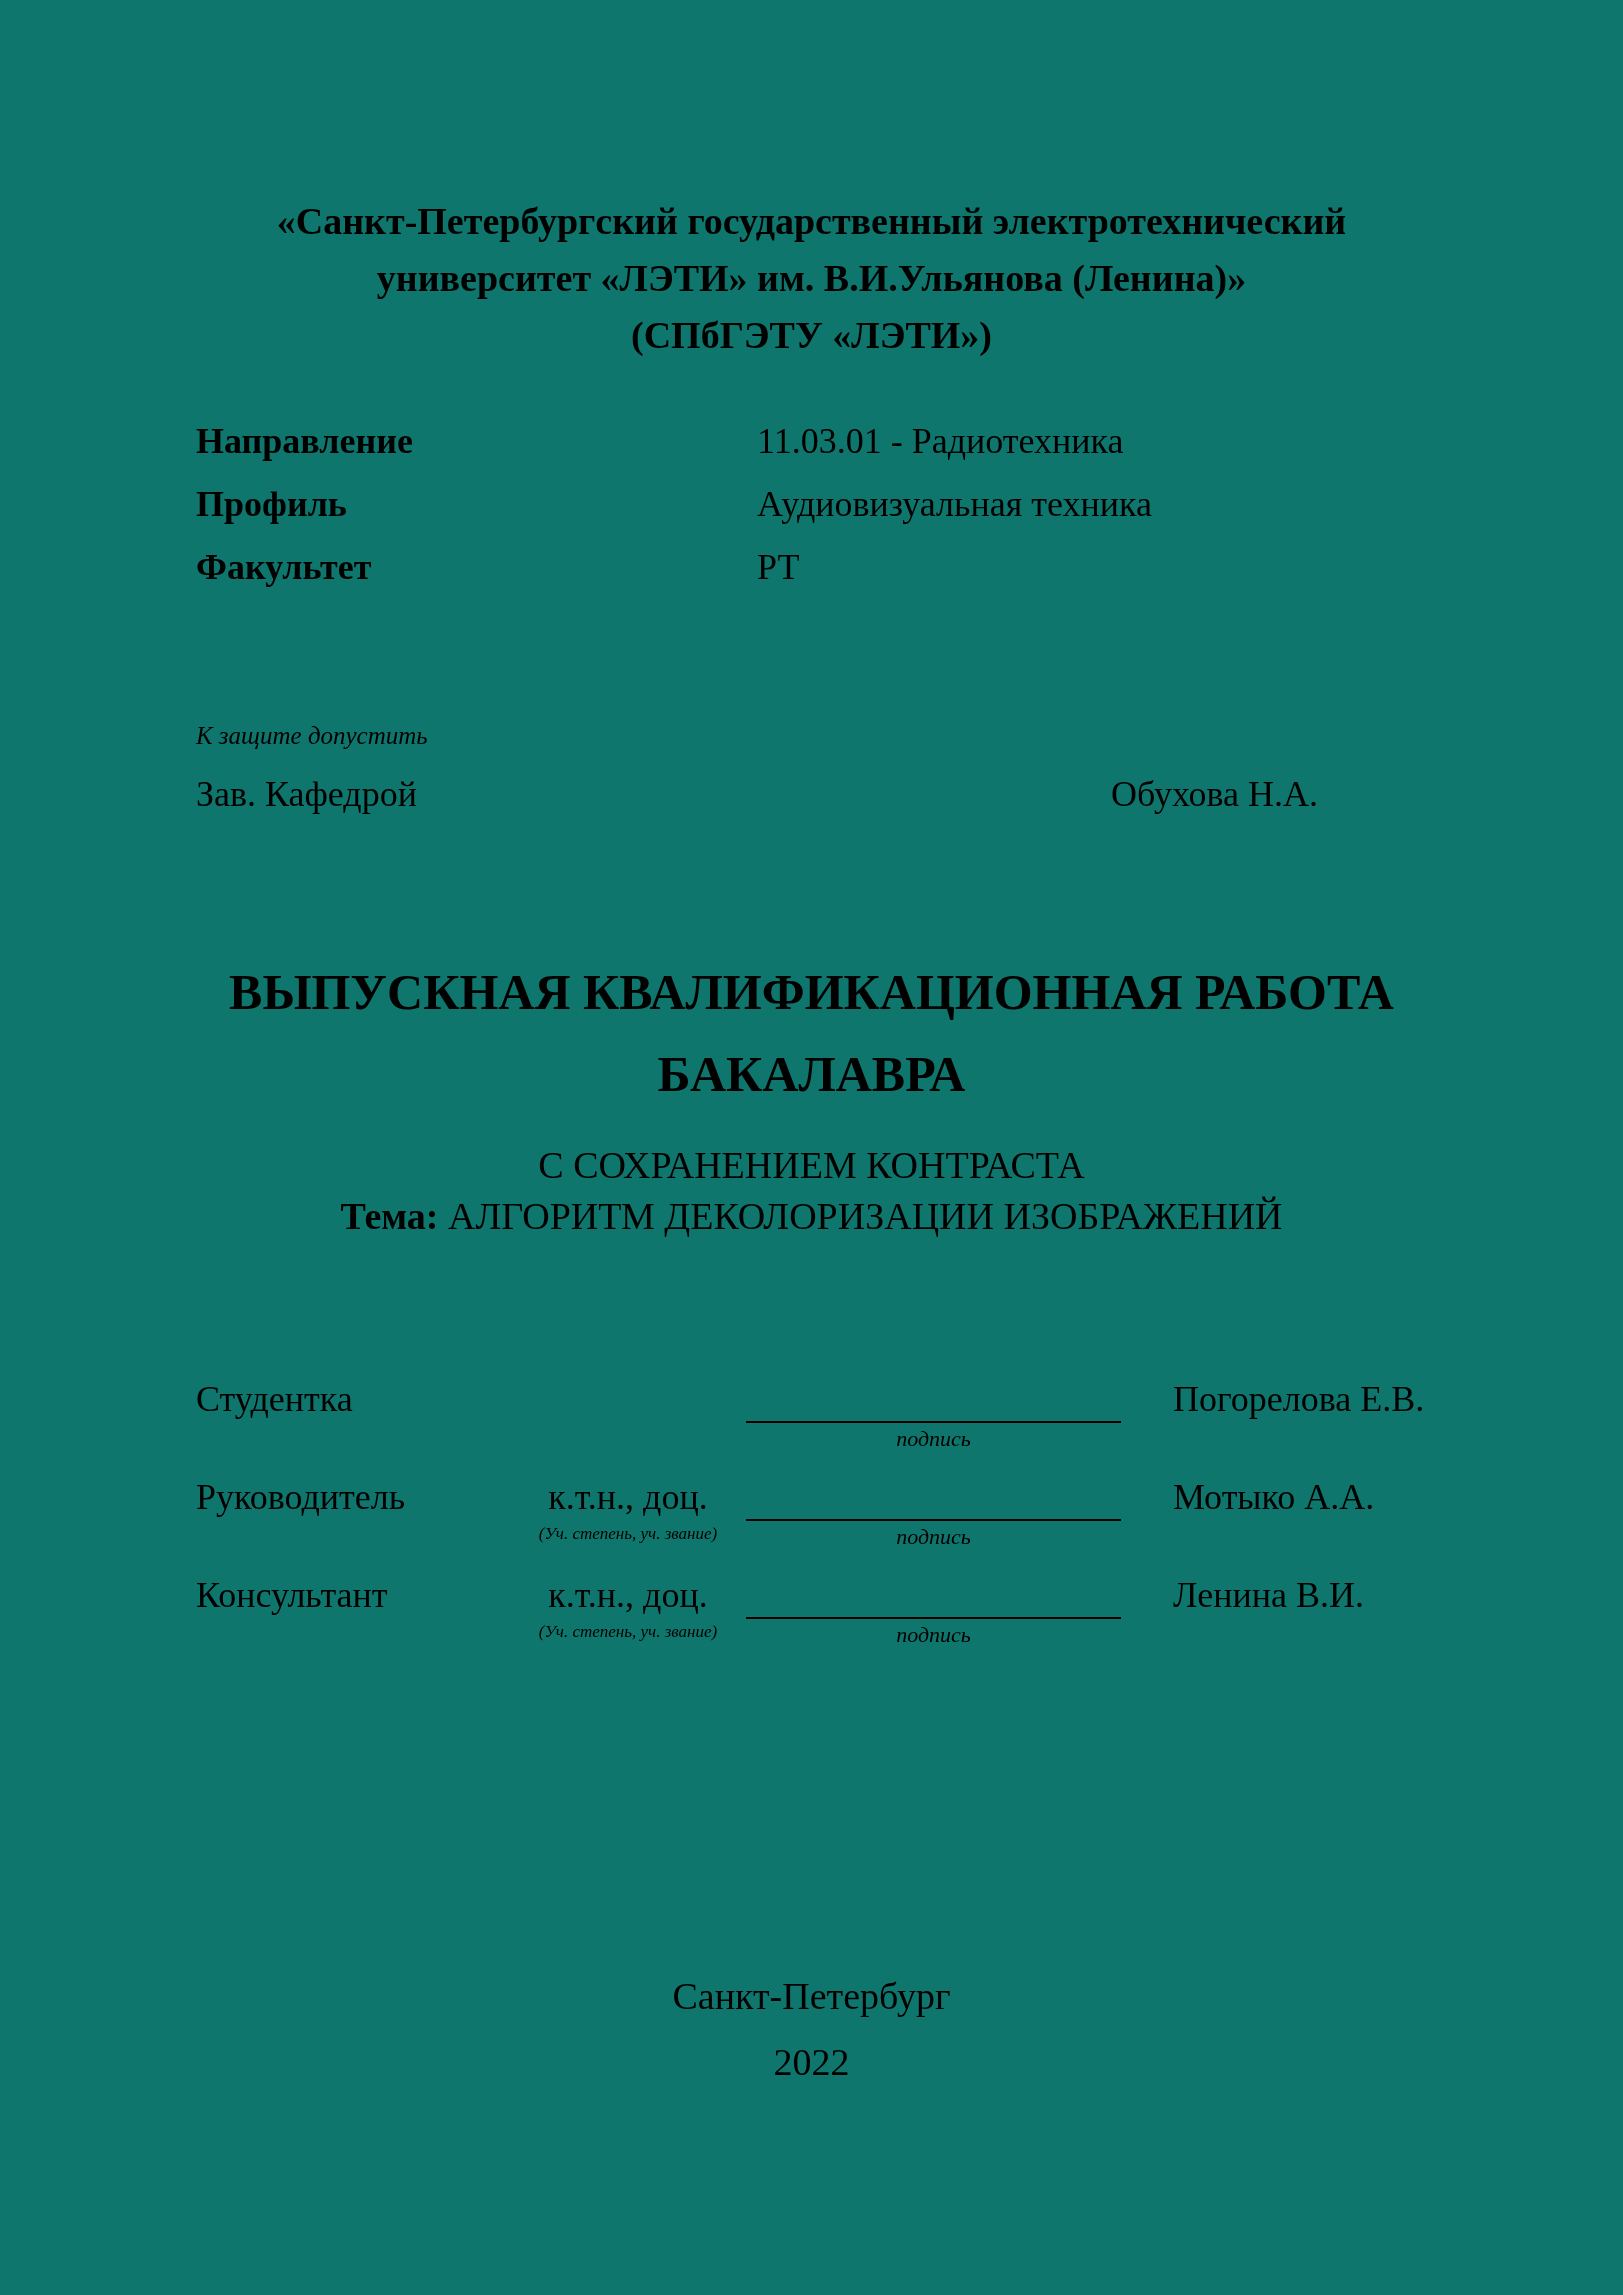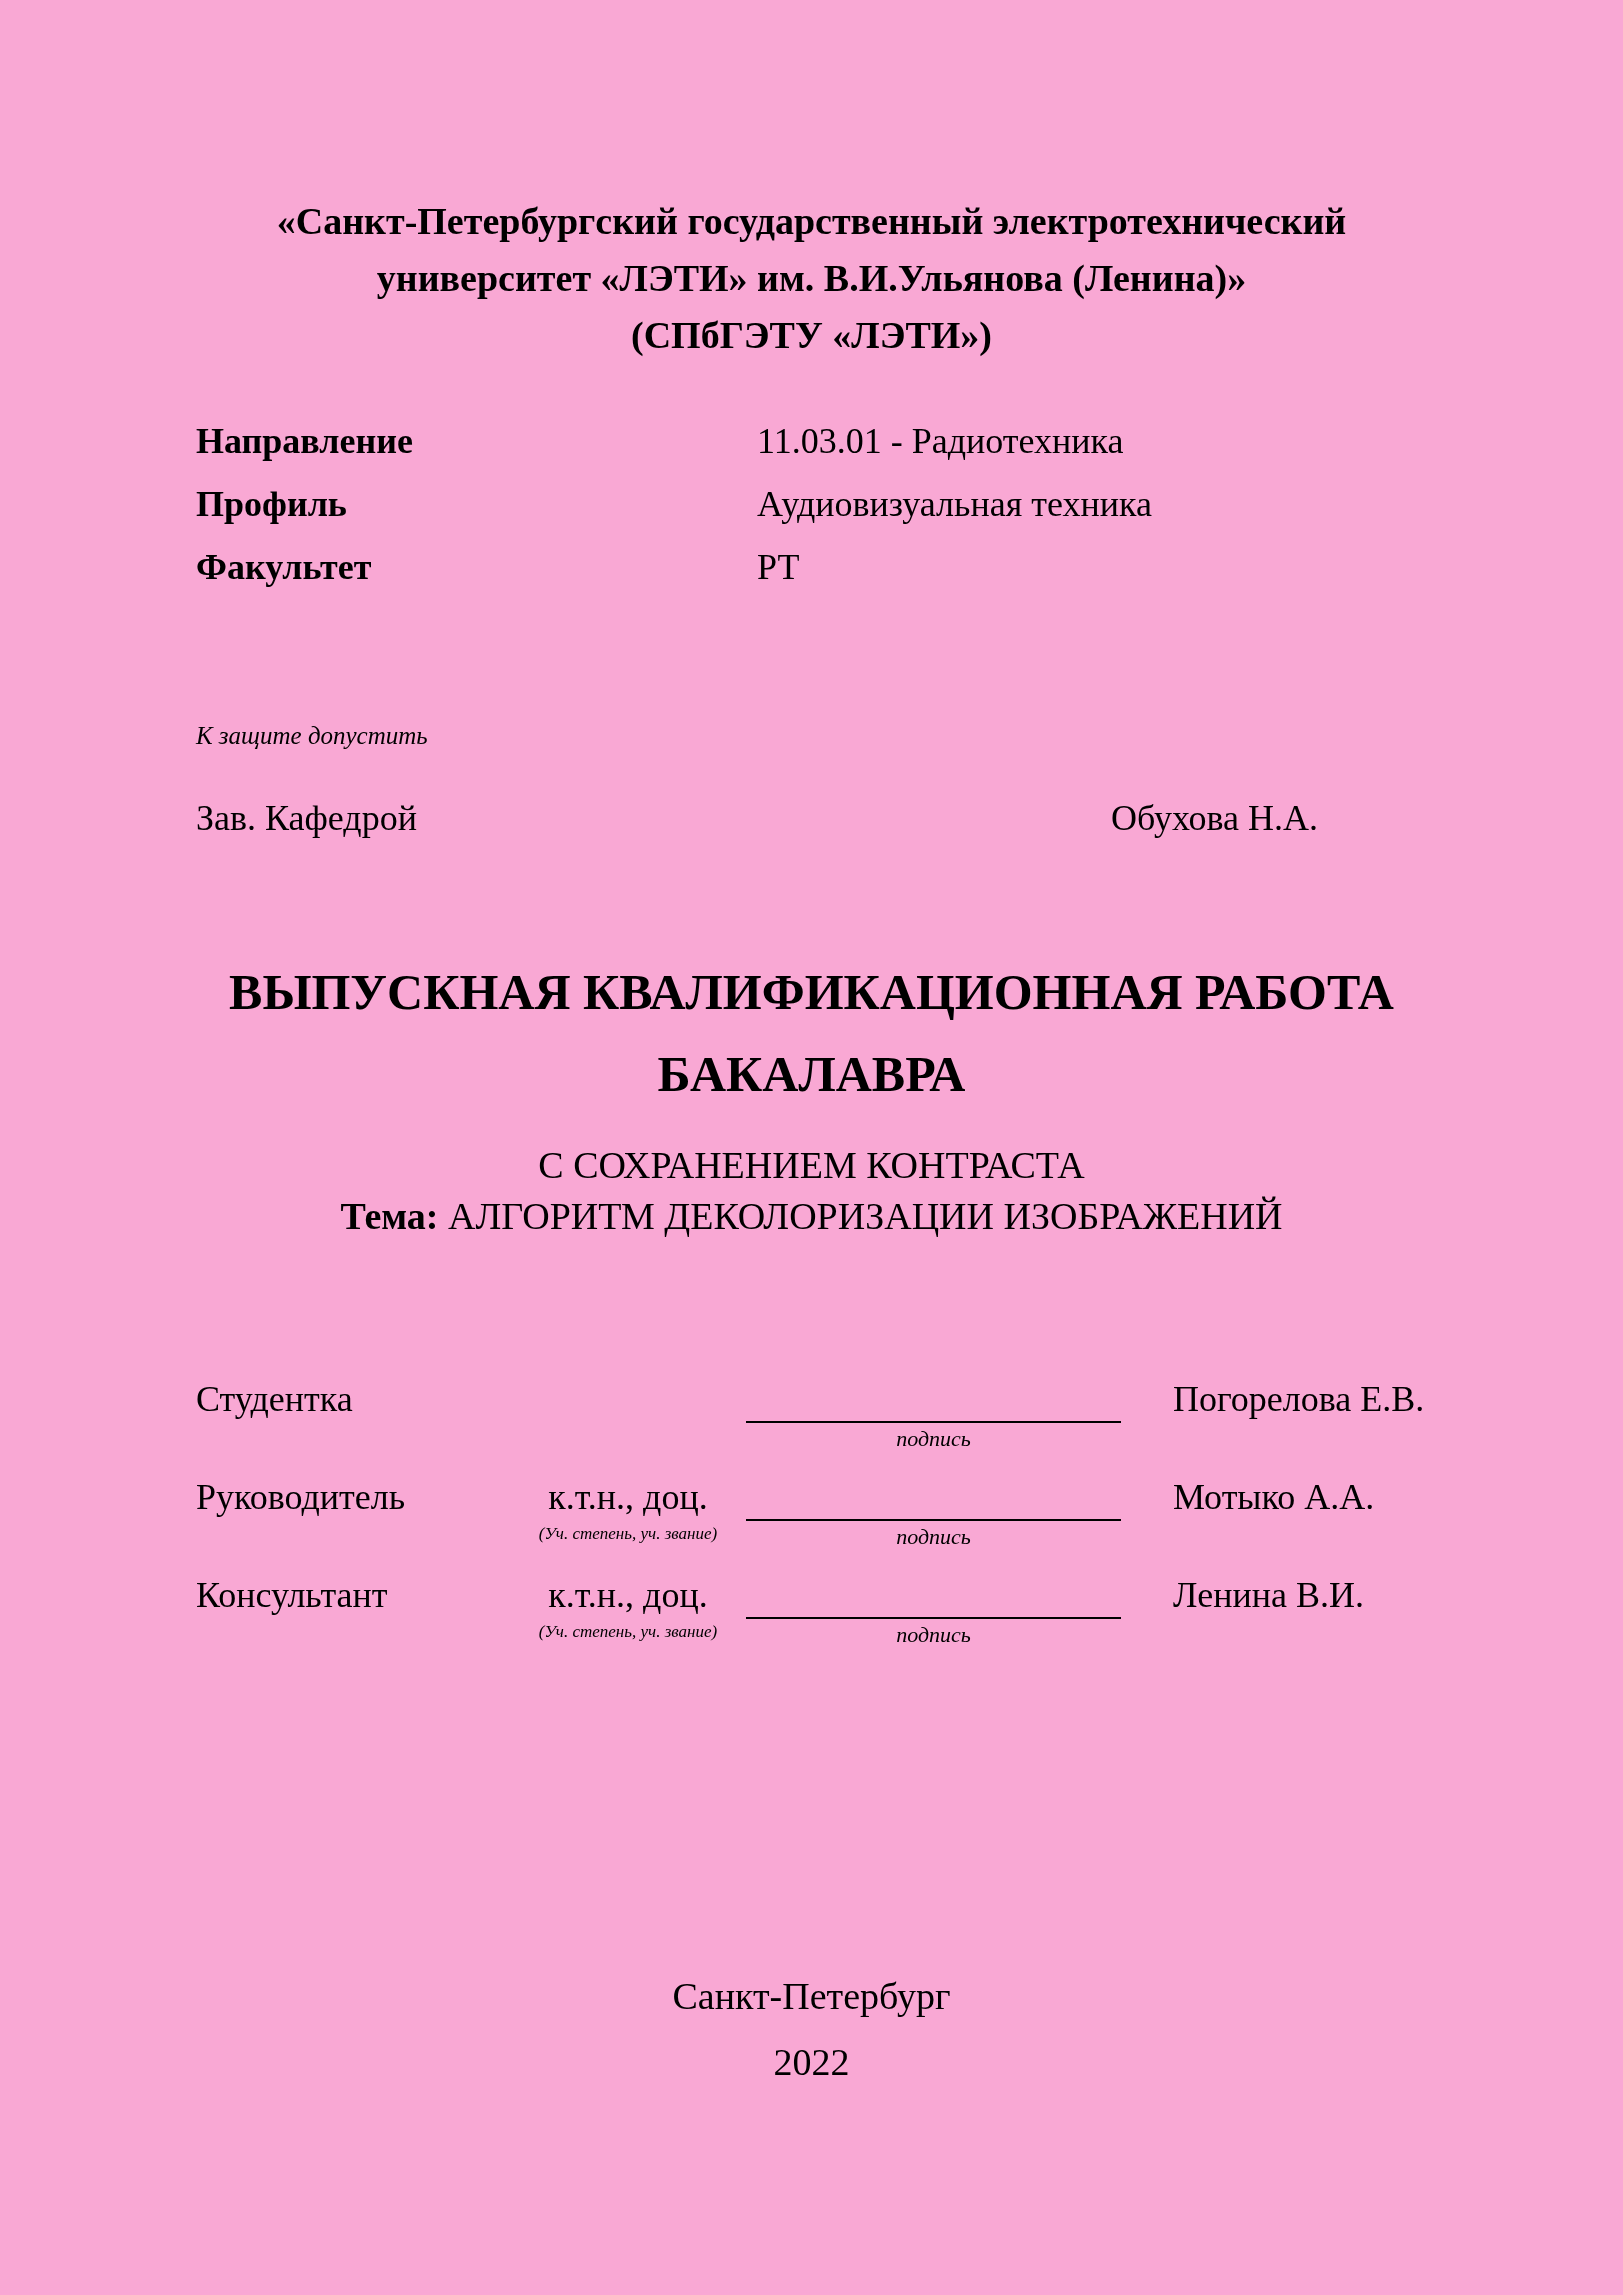--- a/index.html
+++ b/index.html
@@ -1,20 +1,20 @@
 <!DOCTYPE html>
 <html lang="ru" style="font-size:12.6px"><head>
 <meta charset="utf-8">
 <style>
   html,body{margin:0;padding:0;background:#ffffff;}
   .page{
     position:relative;
     width:1623px;
     height:2295px;
-    background:#f9a8d4;
+    background:#0f766e;
     color:#000000;
     font-family:"Liberation Serif", serif;
     overflow:hidden;
   }
   .abs{position:absolute;}
   .b{font-weight:bold;}
 
   
   .univ-header{
     top:193px; left:0; width:1623px;
@@ -23,21 +23,21 @@
   }
 
   
   .fields{ top:419px; left:196px; width:1231px; }
   .field-row{ display:flex; height:63px; align-items:flex-start; }
   .field-label{ width:561px; font-size:36px; font-weight:bold; line-height:44px; }
   .field-value{ font-size:36px; line-height:44px; }
 
   
   .admit-note{ top:714px; left:196px; font-size:25px; font-style:italic; line-height:44px;text-align:center; }
-  .admit-row{ top:772px; left:196px; width:1231px; height:47px;margin-top:24px; }
+  .admit-row{ top:772px; left:196px; width:1231px; height:47px; }
   .admit-role{ position:absolute; left:0; top:0; font-size:36px; line-height:44px; }
   .admit-name{ position:absolute; left:915px; top:0; font-size:36px; line-height:44px; }
 
   
   .main-title{
     top:951px; left:0; width:1623px;
     font-size:50px; font-weight:bold; line-height:82px;
     text-align:center;
   }
 

